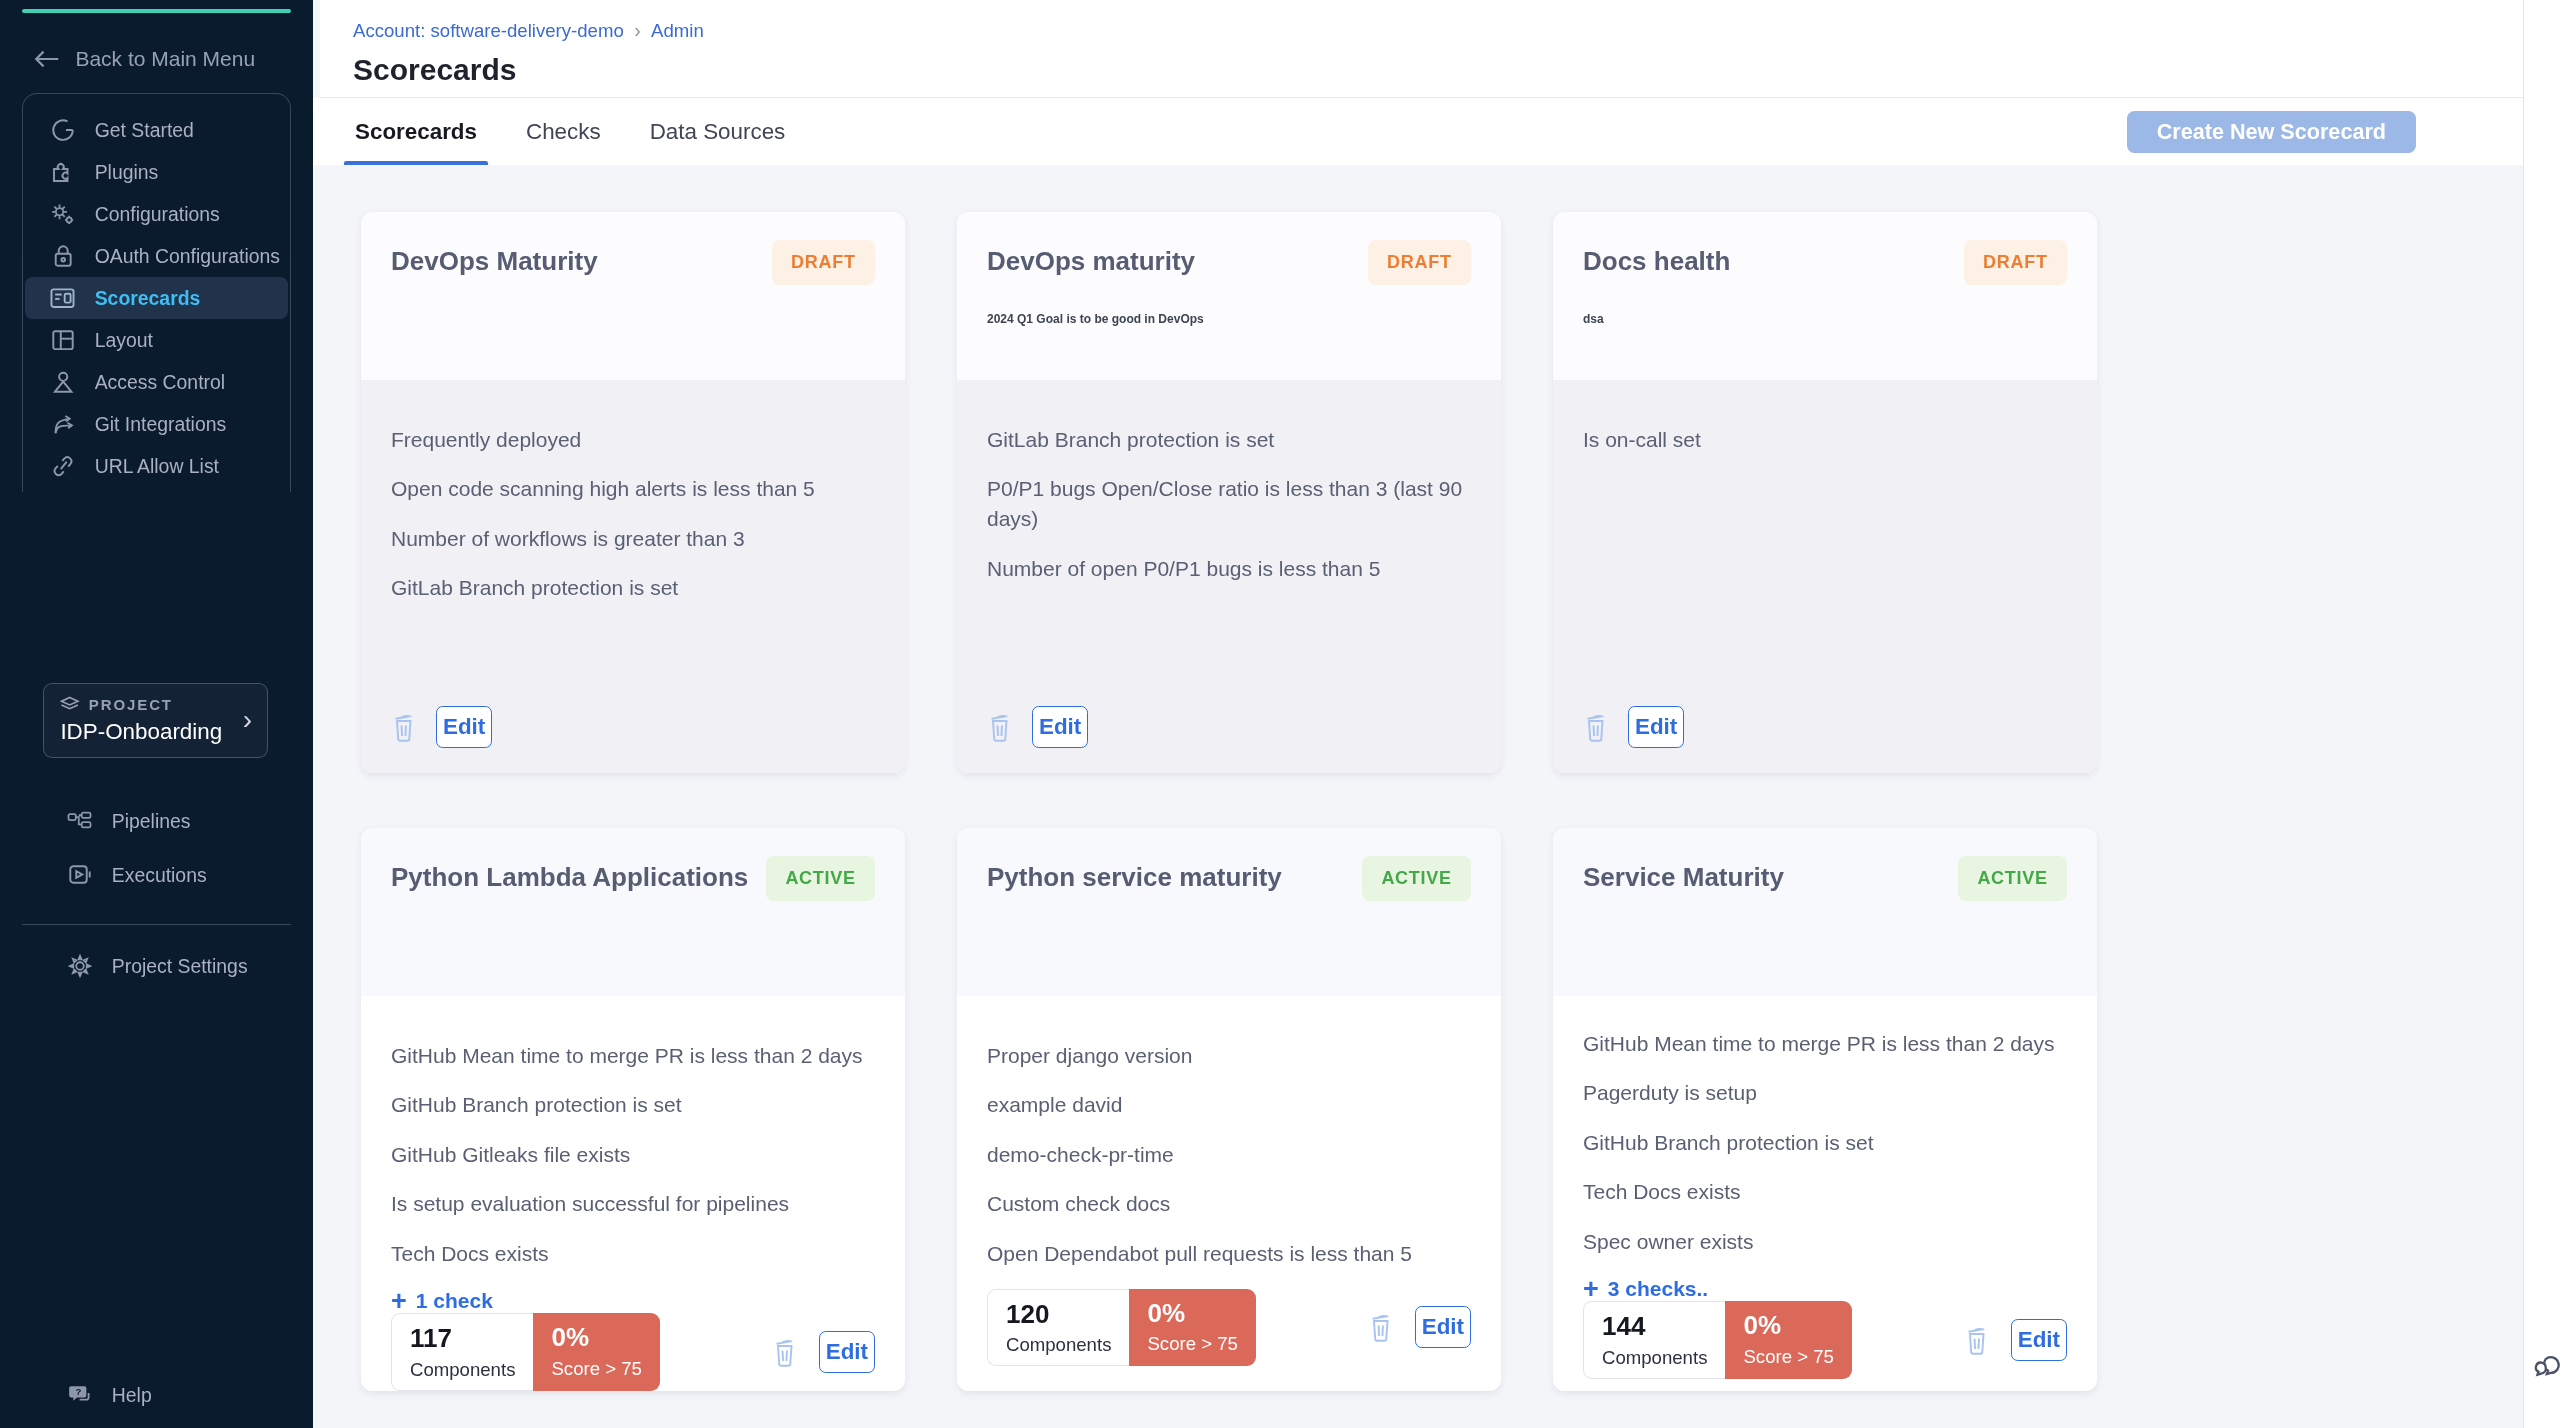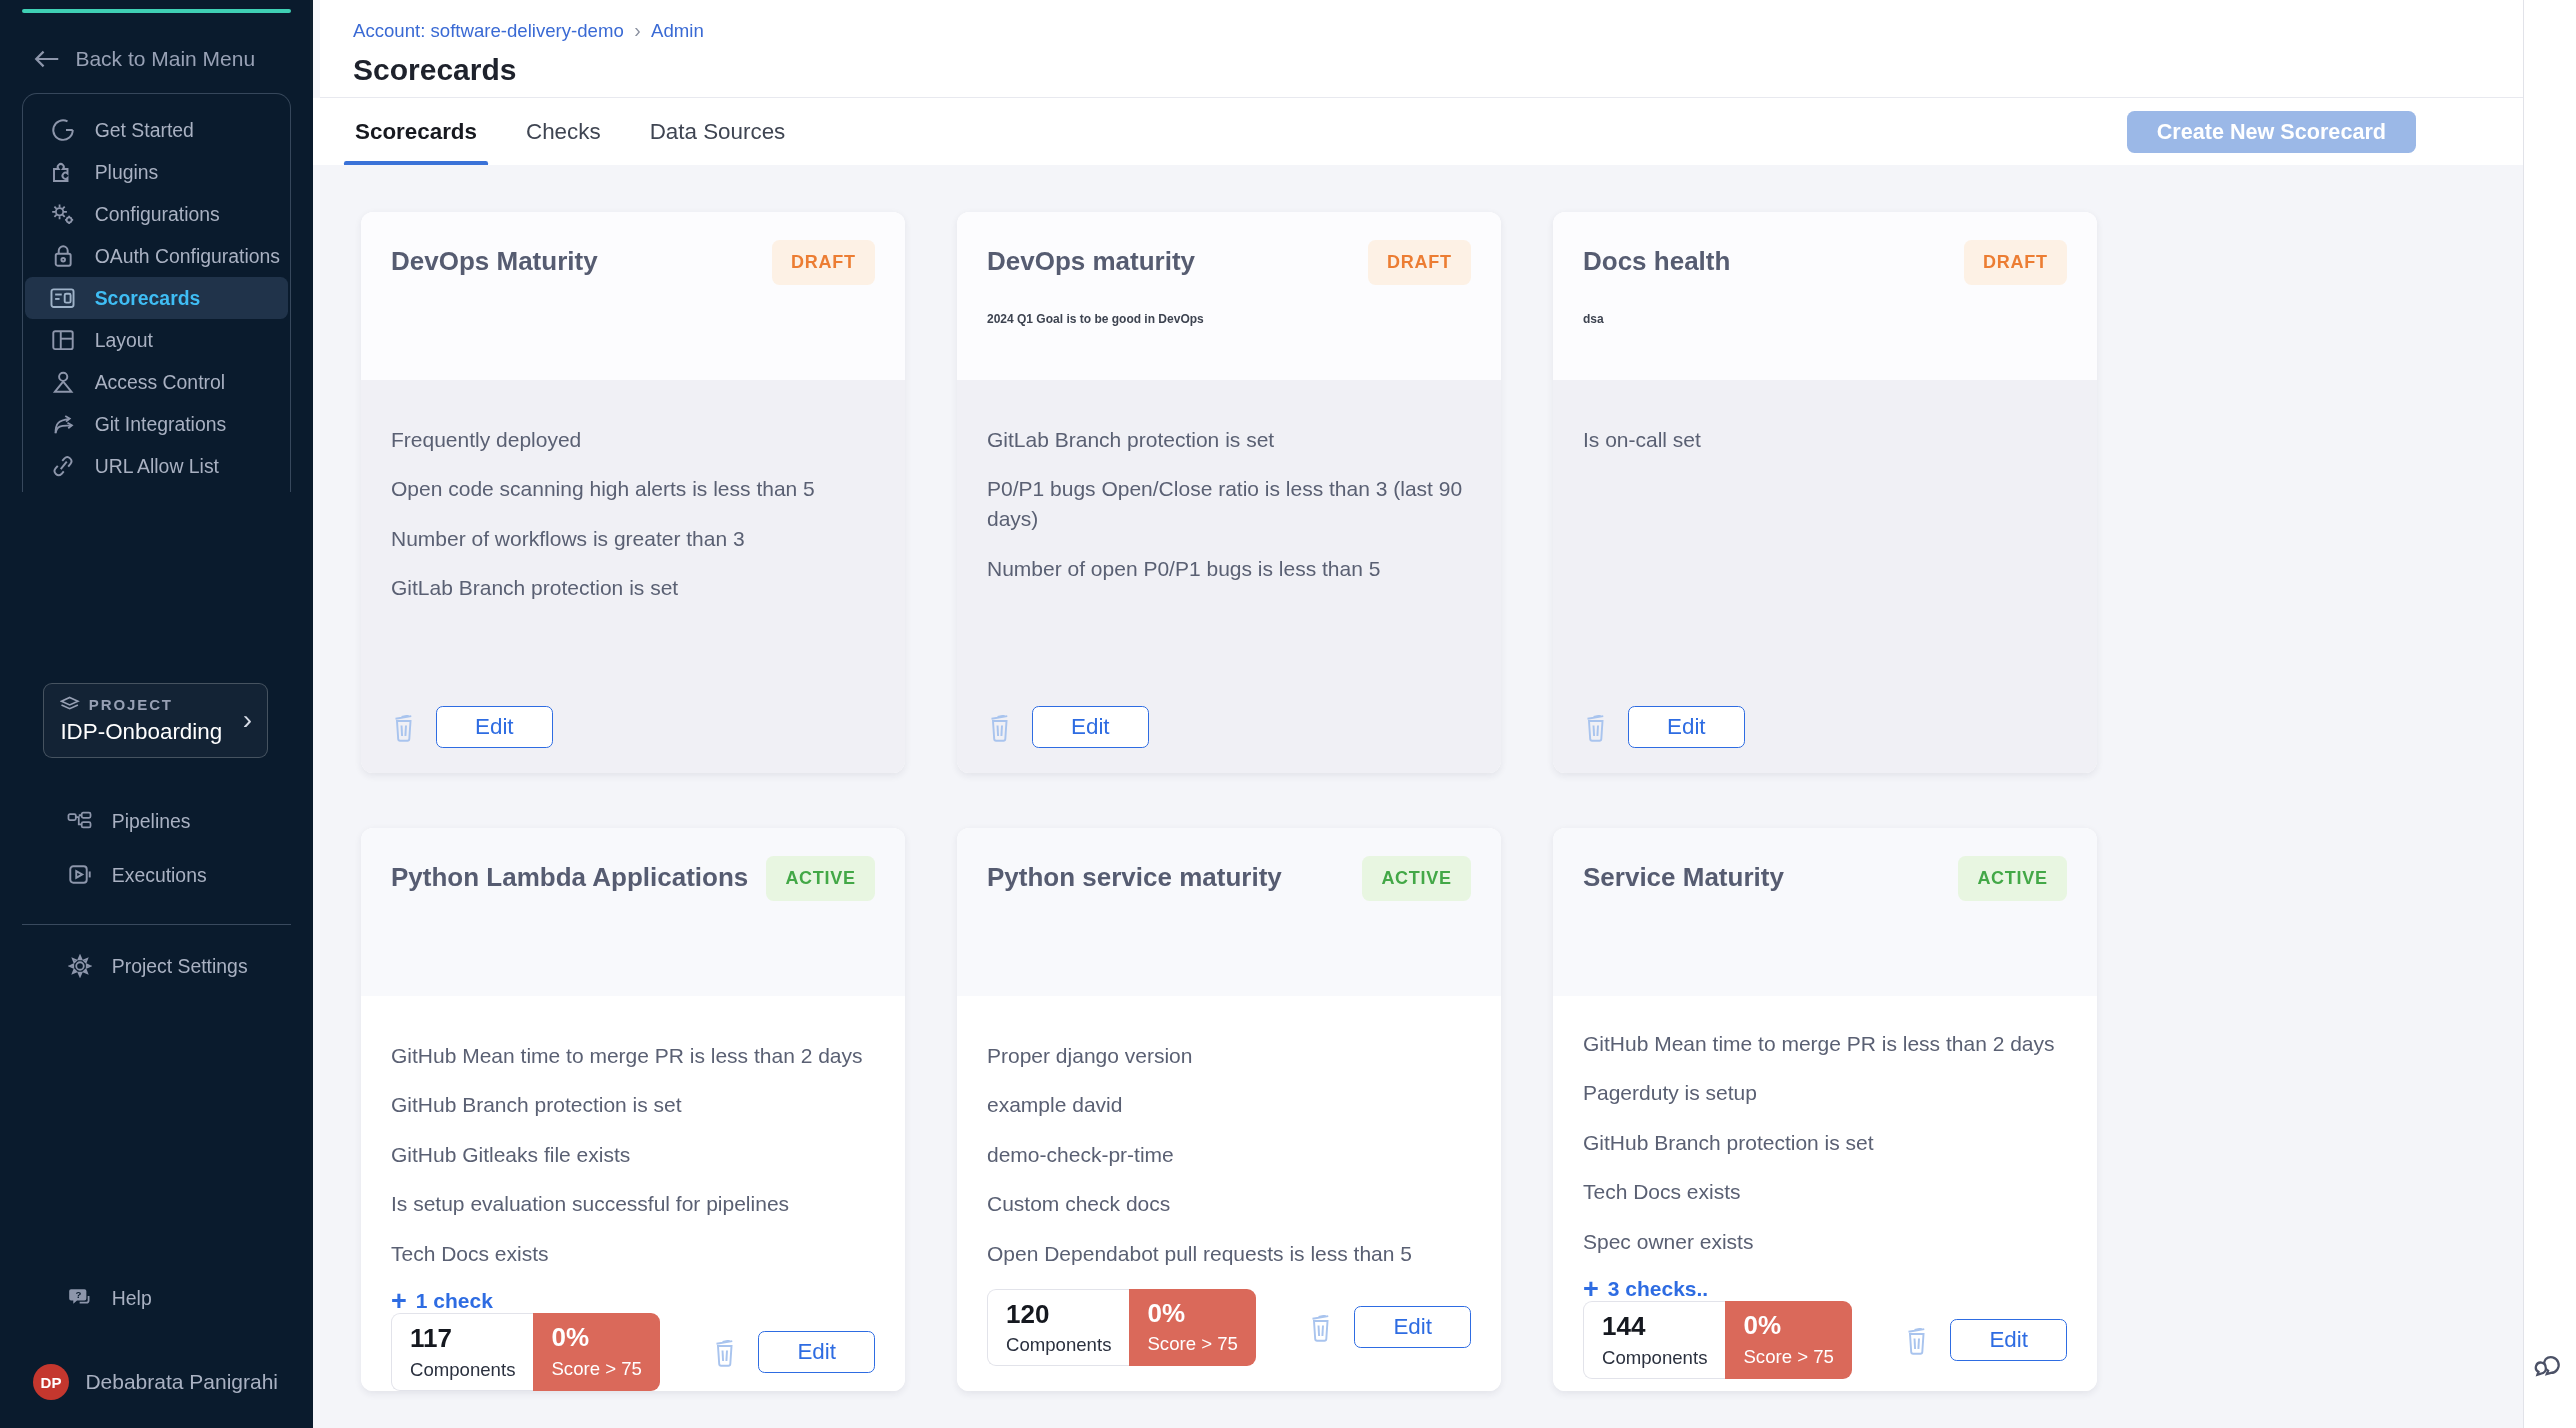--- a/index.html
+++ b/index.html
@@ -76,21 +76,21 @@
   .badge.active{color:var(--active-text);background:var(--active-bg)}
   .card-desc{font-size:12px;font-weight:700;color:#3d4350;margin-top:22.4px;line-height:25px;max-width:447px}
   .card-body{flex:1;display:flex;flex-direction:column;padding:45px 30px 25px 30px}
   .card.draft-card .card-body{background:var(--card-gray)}
   .card.active-card .card-body{background:#fff}
   .check{font-size:21px;color:var(--check-text);line-height:30px;margin-bottom:19.4px}
   .more-link{display:flex;align-items:center;color:var(--accent-blue);font-size:21px;font-weight:700;cursor:pointer;margin-top:1.5px}
   .more-link .plus{font-size:27px;font-weight:700;margin-right:9px;line-height:22.4px}
   .card-foot{margin-top:auto;display:flex;align-items:center}
   .trash-btn{background:none;border:none;cursor:pointer;color:#a9c4ee;display:flex;align-items:center}
-  .edit-btn{background:#fff;border:1.9px solid var(--accent-blue);color:var(--accent-blue);font-size:22.4px;font-weight:400;border-radius:6.7px;height:42px;padding:0 38px;cursor:pointer}
+  .edit-btn{background:#fff;border:1.9px solid var(--accent-blue);color:var(--accent-blue);font-size:22.4px;font-weight:700;border-radius:6.7px;height:42px;padding:0 6px;cursor:pointer}
   .draft-foot .edit-btn{margin-left:18px}
   .foot-actions{margin-left:auto;display:flex;align-items:center}
   .foot-actions .edit-btn{margin-left:19.4px}
   .stat-chip{display:flex;align-items:stretch}
   .stat-left{background:#fff;border:1.5px solid #e2e3ea;border-right:none;border-radius:9px 0 0 9px;padding:9px 18px;min-width:142px}
   .stat-right{background:var(--score-bg);border-radius:0 9px 9px 0;padding:9px 18px;min-width:112px}
   .stat-num{font-size:26px;font-weight:800;color:#15181f}
   .stat-sub{font-size:18.6px;color:#2b313f;margin-top:4.5px}
   .stat-right .stat-num,.stat-right .stat-sub{color:#fff}
   svg{display:block}
@@ -249,24 +249,20 @@
   <div class="help-spacer"></div>
   <div class="nav-item loose">
     <span class="nicon">
       <svg width="24" height="22.4" viewBox="0 0 32 30" fill="none" stroke="currentColor" stroke-width="2.4" style="font-size:26px">
           <path fill="currentColor" stroke="none" d="M4 3 h18 a2.5 2.5 0 0 1 2.5 2.5 v10 a2.5 2.5 0 0 1 -2.5 2.5 h-10 l-5 4.5 v-4.5 h-3 a2.5 2.5 0 0 1 -2.5 -2.5 v-10 A2.5 2.5 0 0 1 4 3 z"></path>
           <text x="10" y="15" fill="#0a1b2d" stroke="none" font-size="13" font-weight="bold">?</text>
           <path d="M27.5 12 v6 a3 3 0 0 1 -3 3 h-9"></path>
         </svg>
     </span>
     <span class="nlabel">Help</span>
-  </div>
-  <div class="user-row">
-    <div class="avatar">DP</div>
-    <div class="user-name">Debabrata Panigrahi</div>
   </div>
 </aside>
 
 <main class="main">
 
   <div class="page-head">
     <div class="crumbs">
       <a class="crumb">Account: software-delivery-demo</a>
       <span class="crumb-sep">›</span>
       <a class="crumb">Admin</a>

